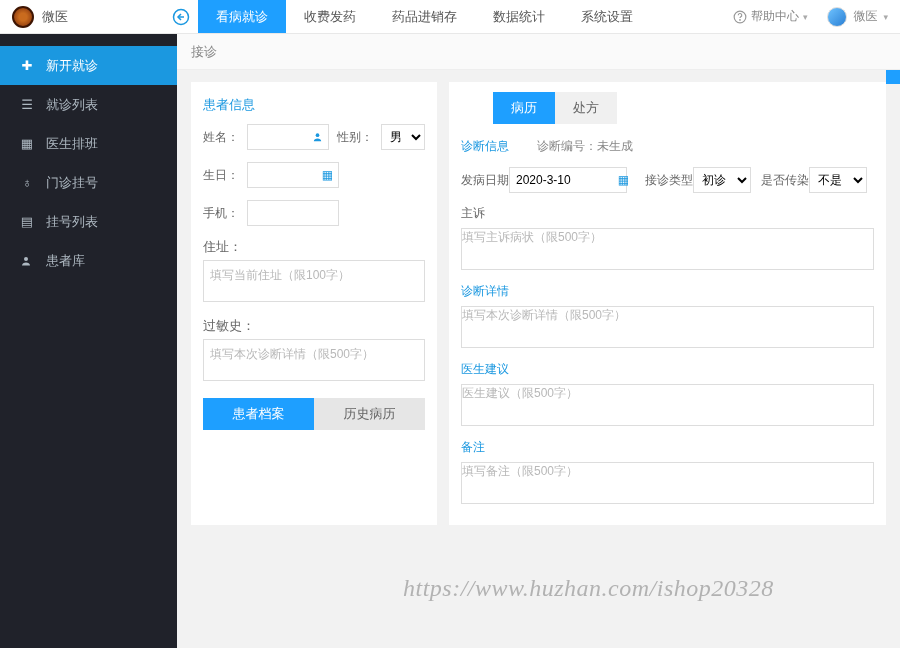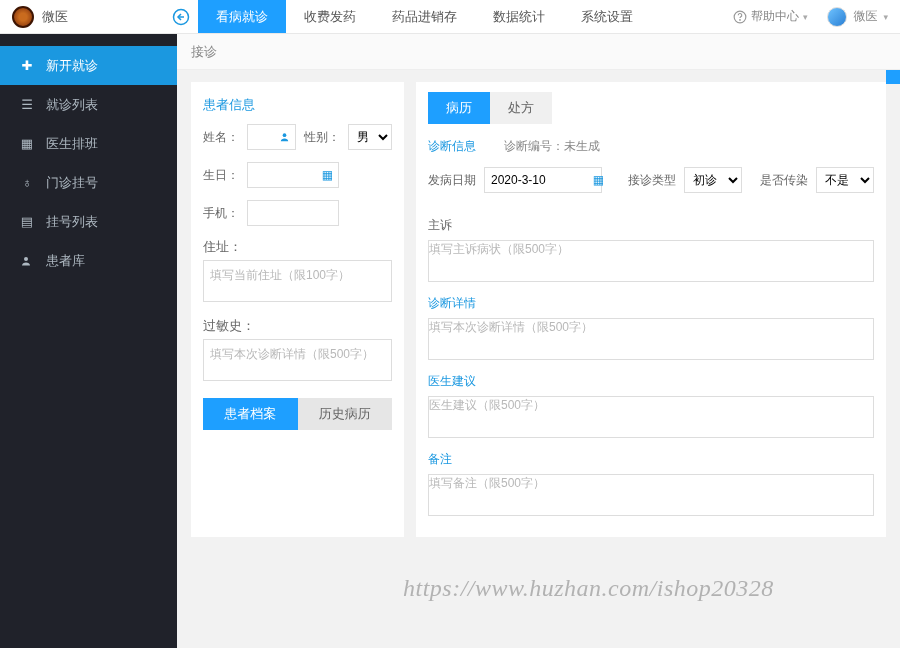--- a/index.html
+++ b/index.html
@@ -35,27 +35,27 @@
 .txt-input { width: 100%; height: 26px; border: 1px solid #ddd; padding: 0 24px 0 6px; font-size: 12px; outline: none; }
 .icon-right { position: absolute; right: 6px; top: 50%; transform: translateY(-50%); color: #1b98e0; font-size: 12px; pointer-events: none; }
 .sel { height: 26px; border: 1px solid #ddd; font-size: 12px; padding: 0 4px; background: #fff; }
 .sel.gender { width: 44px; }
 .sel.sm { width: 58px; }
 .ta { width: 100%; border: 1px solid #ddd; padding: 6px; font-size: 12px; color: #333; resize: none; outline: none; font-family: inherit; }
 .ta::placeholder, .txt-input::placeholder { color: #b8b8b8; }
 .twin-tabs { display: flex; margin-top: 14px; }
 .twin-tab { flex: 1; height: 32px; display: flex; align-items: center; justify-content: center; background: #e6e6e6; color: #666; cursor: pointer; font-size: 13px; }
 .twin-tab.active { background: #1e9fff; color: #fff; }
-.r-tabs { display: flex; }
+.r-tabs { display: flex; margin-left: 32px; }
 .r-tab { padding: 7px 18px; background: #f0f0f0; color: #666; cursor: pointer; font-size: 13px; }
 .r-tab.active { background: #1e9fff; color: #fff; }
 .diag-info { display: flex; align-items: center; gap: 28px; margin: 14px 0 12px 0; font-size: 12px; }
 .diag-primary { color: #1b98e0; }
 .diag-text { color: #888; }
-.r-row { display: flex; align-items: center; gap: 8px; margin-bottom: 24px; font-size: 12px; flex-wrap: nowrap; }
+.r-row { display: flex; align-items: center; margin-bottom: 12px; font-size: 12px; flex-wrap: nowrap; }
 .date-input { height: 26px; border: 1px solid #ddd; width: 118px; padding: 0 6px 0 6px; font-size: 12px; outline: none; }
 .sect-label { color: #666; font-size: 12px; margin: 10px 0 6px 0; }
 .sect-label.blue { color: #1b98e0; }
 .ta2 { width: 100%; height: 42px; border: 1px solid #ddd; font-size: 12px; resize: none; outline: none; font-family: inherit; }
 .ta2::placeholder { color: #b8b8b8; }
 .watermark { position: absolute; bottom: 46px; left: 226px; color: rgba(100,100,100,0.45); font-size: 24px; font-style: italic; font-family: Georgia, "Times New Roman", serif; letter-spacing: 0.5px; pointer-events: none; }
 svg { display: block; }
 </style>
 </head>
 <body>

